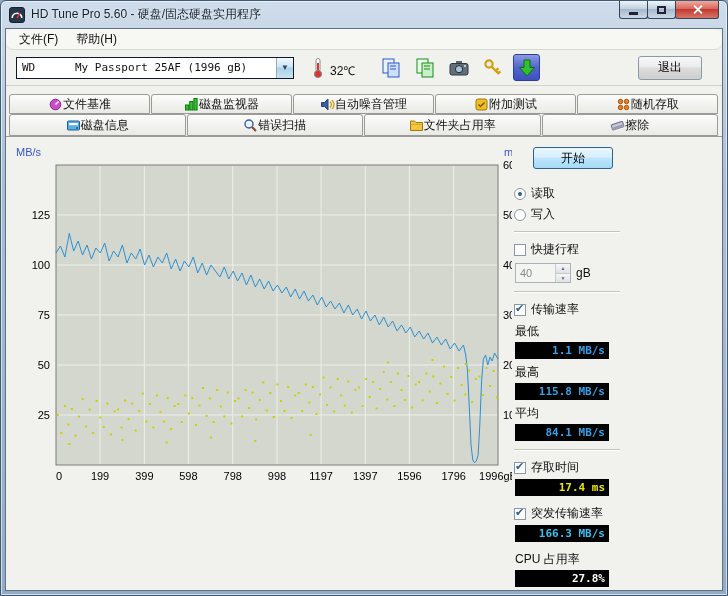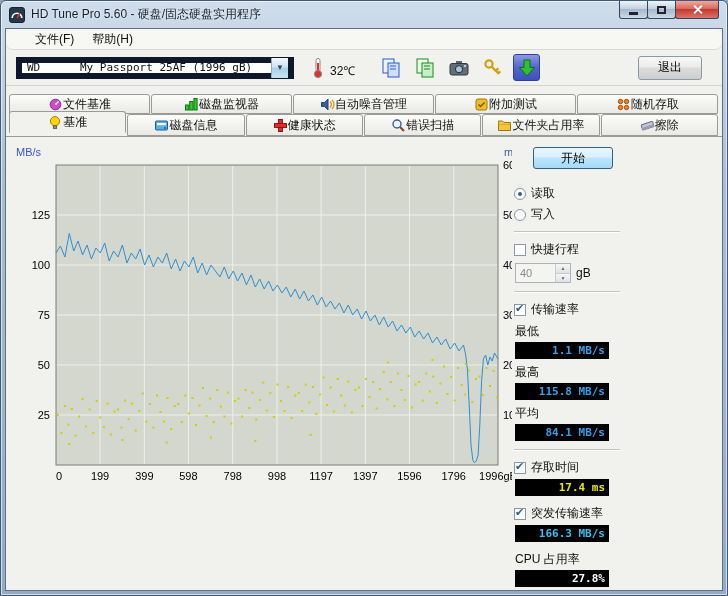--- a/index.html
+++ b/index.html
@@ -21,25 +21,25 @@
   .glyph-min { width:9px; height:3px; background:#223; margin-top:7px; }
   .glyph-max { width:9px; height:8px; border:2px solid #223; background:transparent; }
   .glyph-close { position:relative; width:11px; height:11px; }
   .glyph-close::before,.glyph-close::after { content:""; position:absolute; left:5px; top:0; width:2px; height:11px; background:#fff; }
   .glyph-close::before { transform:rotate(45deg); }
   .glyph-close::after { transform:rotate(-45deg); }
 
   
   .client { position:absolute; left:4px; top:27px; right:4px; bottom:4px; background:#f1f1ee; border:1px solid #5f7183; overflow:hidden; }
 
-  .menubar { height:21px; background:#f7f7f4; border-bottom:1px solid #d9d9d4; display:flex; align-items:center; padding:0 20px;border-radius:7px; }
+  .menubar { height:21px; background:#f7f7f4; border-bottom:1px solid #d9d9d4; display:flex; align-items:center; padding:0 4px;border-radius:7px; }
   .menu-item { padding:2px 9px; }
 
   .toolbar { height:36px; display:flex; align-items:center; padding:0 10px; border-bottom:1px solid #d2d2cc; background:#f1f1ee; }
-  .drive-select { width:278px; height:22px; background:#fff; border:6px solid #0f172a; display:flex; align-items:center; }
+  .drive-select { width:278px; height:22px; background:#fff; border:1px solid #0f172a; display:flex; align-items:center; }
   .drive-text { flex:1; font-family:"DejaVu Sans Mono",monospace; font-size:11px; white-space:pre; padding-left:5px; overflow:hidden; }
   .dd-btn { width:17px; height:20px; border-left:1px solid #9ab; background:linear-gradient(#f2f8fd,#cde4f4 45%,#a9d0ea 50%,#cbe4f5); font-size:8px; color:#345; display:flex; align-items:center; justify-content:center; }
   .temp-wrap { display:flex; align-items:flex-end; margin-left:14px; gap:2px; }
   .tool-icons { display:flex; align-items:center; margin-left:22px; gap:7px; }
   .toolbtn { width:27px; height:27px; display:flex; align-items:center; justify-content:center; border:1px solid transparent; border-radius:3px; }
   .toolbtn.active { background:linear-gradient(#8c9ae2,#5265cb 50%,#3d51bd); border-color:#2c3f9d; }
   .exit-btn { margin-left:auto; margin-right:10px; width:64px; height:24px; border:1px solid #8a99a8; border-radius:3px;
     background:linear-gradient(#f8f8f8,#ebebeb 45%,#dcdcdc 50%,#cfcfcf); font-size:12px; font-family:inherit; }
 
   
@@ -223,47 +223,29 @@
                 <circle cx="4.5" cy="4.5" r="2.2" fill="#f08020" stroke="#a05010"></circle>
                 <circle cx="10.5" cy="4.5" r="2.2" fill="#f08020" stroke="#a05010"></circle>
                 <circle cx="4.5" cy="10.5" r="2.2" fill="#f08020" stroke="#a05010"></circle>
                 <circle cx="10.5" cy="10.5" r="2.2" fill="#f08020" stroke="#a05010"></circle>
               </svg>
             </span>
             <span>随机存取</span>
           </div>
         </div>
       <div class="tab-row bottom">
-          <div class="tab active">
-            <span class="ticon">
-              <svg viewBox="0 0 15 15" width="15" height="15">
-                <circle cx="7" cy="6.2" r="4.6" fill="#ffd400" stroke="#a08000"></circle>
-                <rect x="5.4" y="10.8" width="3.2" height="2.6" fill="#9a9a9a" stroke="#5c5c5c"></rect>
-              </svg>
-            </span>
-            <span>基准</span>
-          </div>
           <div class="tab">
             <span class="ticon">
               <svg viewBox="0 0 15 15" width="15" height="15">
                 <rect x="1.5" y="3" width="12" height="9" rx="1" fill="#58b0e0" stroke="#1c5c9c"></rect>
                 <rect x="3.2" y="5" width="8.6" height="2.2" fill="#fff"></rect>
                 <circle cx="11" cy="10" r="1" fill="#1c5c9c"></circle>
               </svg>
             </span>
             <span>磁盘信息</span>
-          </div>
-          <div class="tab">
-            <span class="ticon">
-              <svg viewBox="0 0 15 15" width="15" height="15">
-                <rect x="5.6" y="1.5" width="3.8" height="12" fill="#e23030" stroke="#8e1010"></rect>
-                <rect x="1.5" y="5.6" width="12" height="3.8" fill="#e23030" stroke="#8e1010"></rect>
-              </svg>
-            </span>
-            <span>健康状态</span>
           </div>
           <div class="tab">
             <span class="ticon">
               <svg viewBox="0 0 15 15" width="15" height="15">
                 <circle cx="6" cy="6" r="4" fill="#eaf2fc" stroke="#3c5c9c" stroke-width="1.4"></circle>
                 <line x1="9" y1="9" x2="13" y2="13" stroke="#8a4a2a" stroke-width="2.2"></line>
               </svg>
             </span>
             <span>错误扫描</span>
           </div>

